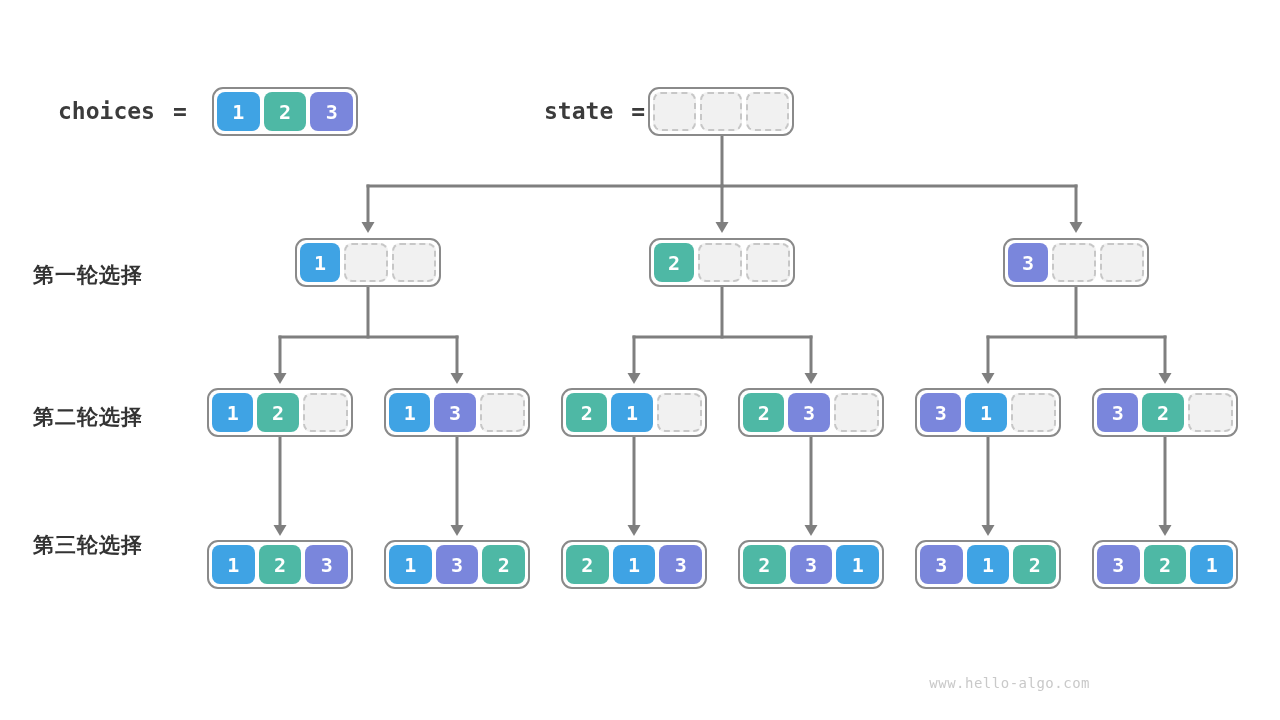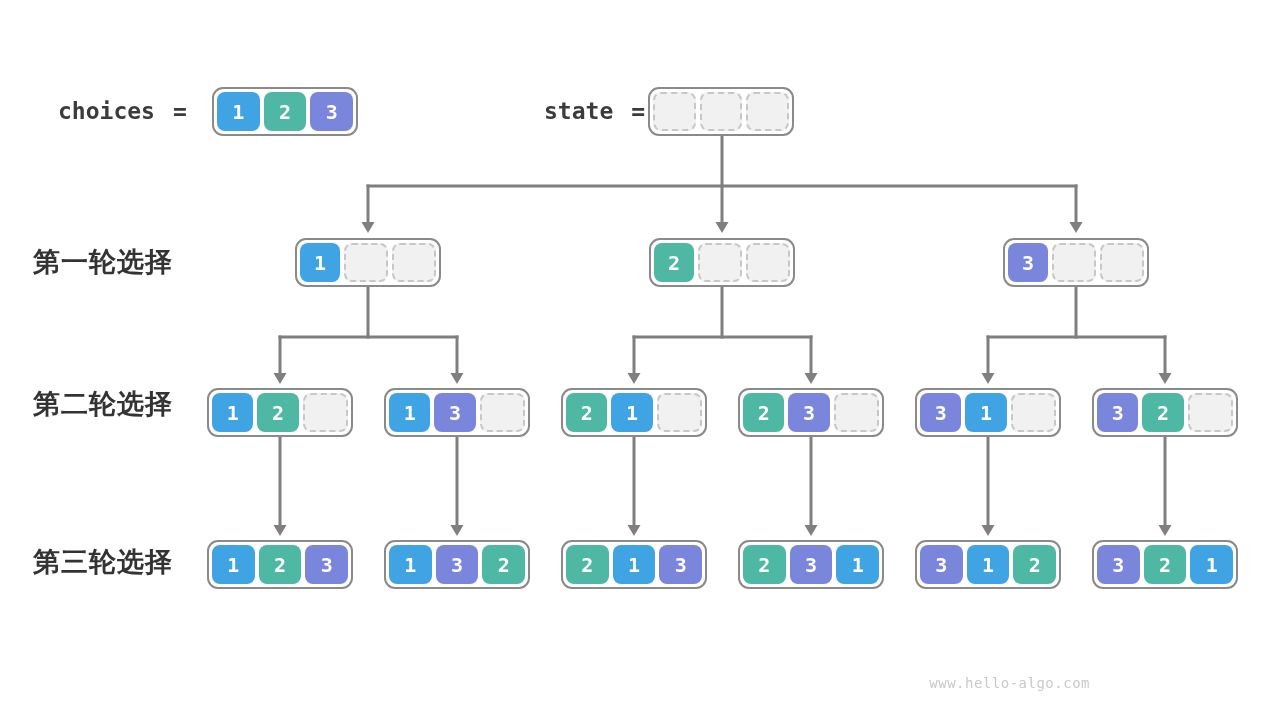--- a/index.html
+++ b/index.html
@@ -31,22 +31,22 @@
   .cell.empty{
     background:var(--empty-fill,#F1F1F1);
     border:2px dashed var(--empty-border,#C7C7C7);
   }
   .cell.v1{background:var(--c1,#3FA3E4);}
   .cell.v2{background:var(--c2,#4EB8A5);}
   .cell.v3{background:var(--c3,#7A86DC);}
 
   .row-label{
     position:absolute;left:33px;z-index:2;
-    font-size:27px;font-weight:600;color:var(--label,#333333);
-    height:29px;line-height:29px;letter-spacing:1px;
+    font-size:21px;font-weight:600;color:var(--label,#333333);
+    height:29px;line-height:29px;letter-spacing:1px;margin-top:12px;
   }
   .watermark{
     position:absolute;right:42px;top:675px;z-index:2;
     font-size:14px;color:var(--wm,#C9C9C9);letter-spacing:0.5px;text-align:center;
   }
 </style>
 </head>
 <body>
 
 <div class="stage">
@@ -107,21 +107,21 @@
     <span>=</span>
   </div>
   <div class="node" id="stateBox" style="left:648px;top:87px;">
       <span class="cell empty"></span>
       <span class="cell empty"></span>
       <span class="cell empty"></span>
     </div>
 
   <div class="row-label" style="top:248px;">第一轮选择</div>
   <div class="row-label" style="top:390px;">第二轮选择</div>
-  <div class="row-label" style="top:548px;">第三轮选择</div>
+  <div class="row-label" style="top:518px;">第三轮选择</div>
 
   <div id="nodes">
       <div class="node" style="left: 295px; top: 238px;">
         <span class="cell filled v1">1</span>
         <span class="cell empty"></span>
         <span class="cell empty"></span>
       </div>
       <div class="node" style="left: 649px; top: 238px;">
         <span class="cell filled v2">2</span>
         <span class="cell empty"></span>

